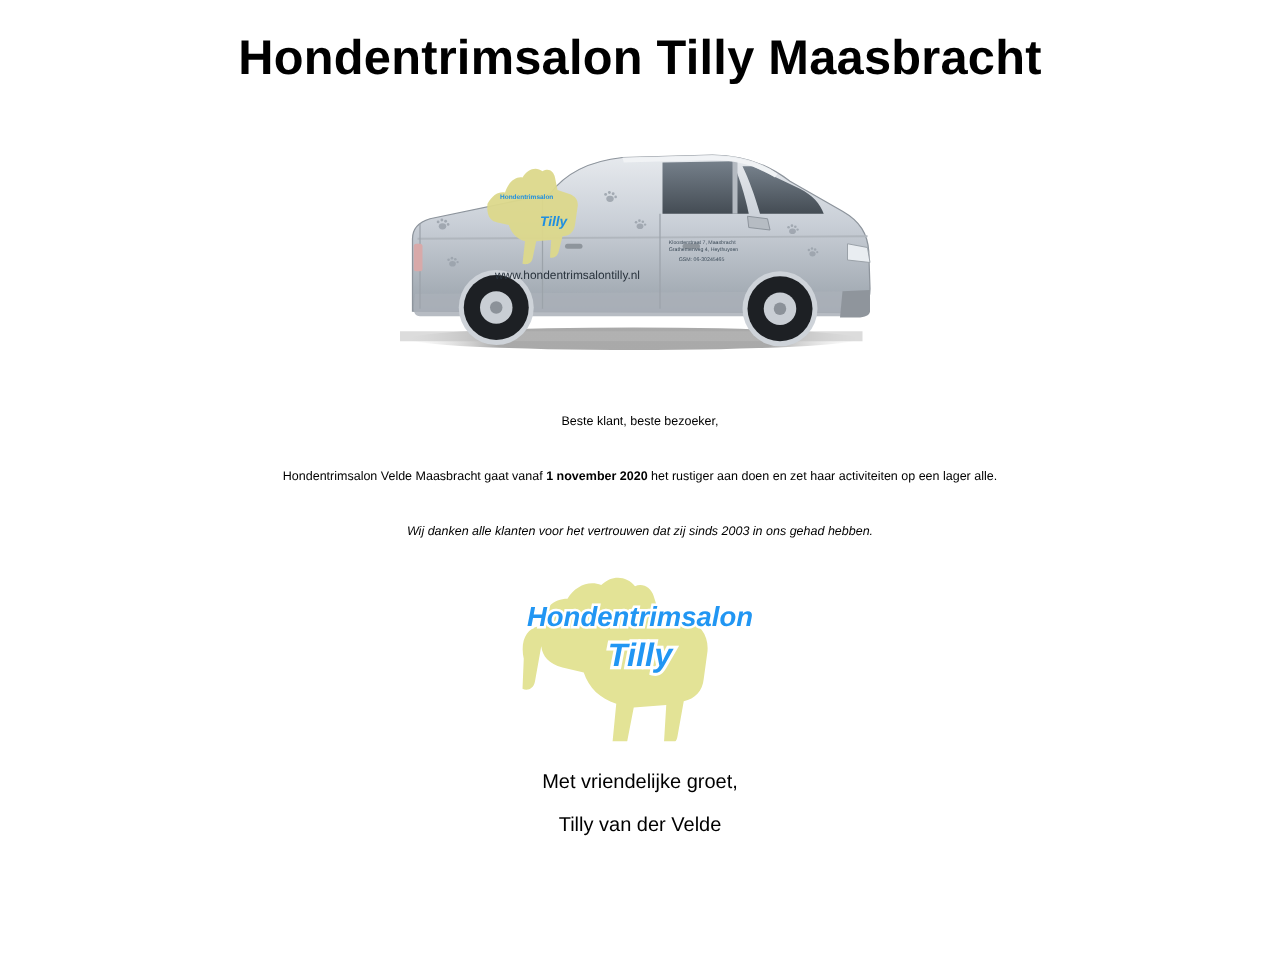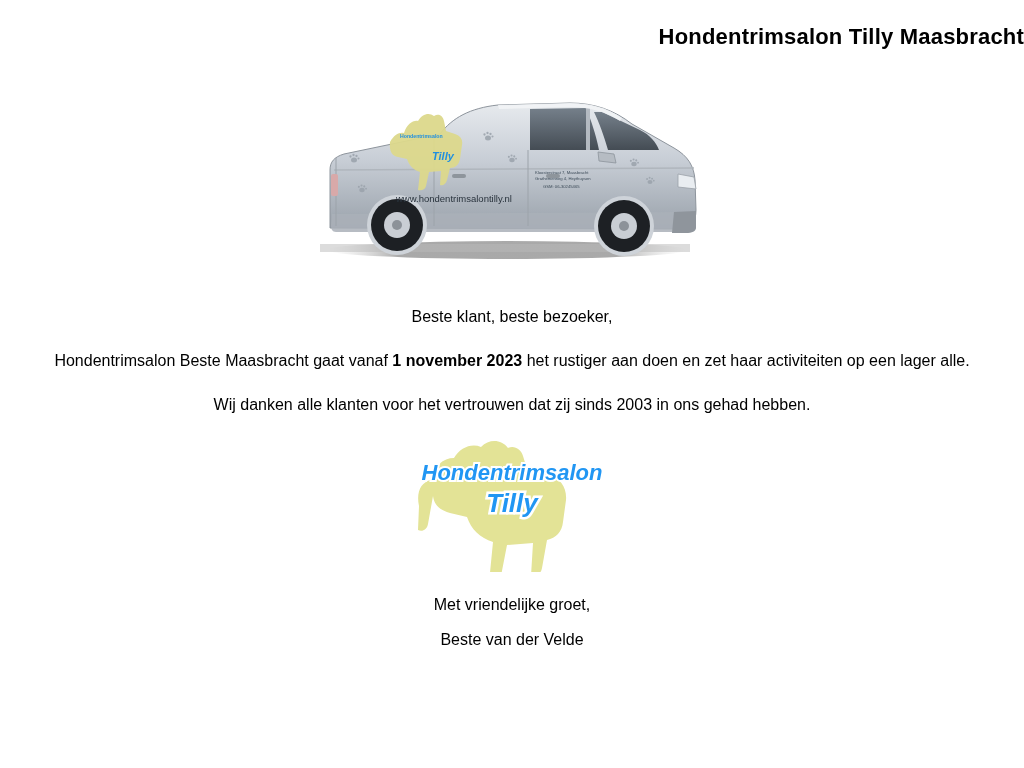--- a/index.html
+++ b/index.html
@@ -13,48 +13,47 @@
     font-family: "Liberation Sans", sans-serif;
     color: #000000;
     overflow: hidden;
   }
   .page {
     width: 1024px;
     margin: 0 auto;
     text-align: center;
   }
   .page-title {
-    font-size: 22px;
+    font-size: 39px;
     font-weight: bold;
     letter-spacing: 0.2px;
     margin: 24px 0 0 0;
     line-height: 1.2;
-    text-align: right;
   }
 
   
   .van-wrap {
     margin: 28px auto 0 auto;
     width: 420px;
     height: 190px;
     position: relative;
   }
   .van-svg { display: block; }
 
   
   .text-block {
     margin: 38px auto 0 auto;
     width: 1014px;
   }
   .para {
-    font-size: 16px;
+    font-size: 10px;
     line-height: 22px;
     margin: 0 0 22px 0;
   }
-  .para:last-child { margin-bottom: 0; }
+  .para:last-child { margin-bottom: 0; font-style: italic; }
   .para b { font-weight: bold; }
 
   
   .logo-wrap {
     margin: 16px auto 0 auto;
     width: 230px;
     height: 140px;
     position: relative;
   }
 
@@ -198,37 +197,37 @@
       <text x="233" y="96" font-family="Liberation Sans, sans-serif" font-size="4.2" fill="#3b4a57">Kloosterstraat 7, Maasbracht</text>
       <text x="233" y="102" font-family="Liberation Sans, sans-serif" font-size="4.2" fill="#3b4a57">Grathemerweg 4, Heythuysen</text>
       <text x="241" y="110" font-family="Liberation Sans, sans-serif" font-size="4.2" fill="#3b4a57">GSM: 06-30245465</text>
 
       <text x="94" y="124" font-family="Liberation Sans, sans-serif" font-size="9.5" fill="#29333d">www.hondentrimsalontilly.nl</text>
     </svg>
   </div>
 
   <div class="text-block">
     <p class="para">Beste klant, beste bezoeker,</p>
-    <p class="para"><span>Hondentrimsalon Beste Maasbracht gaat vanaf </span><b>1 november 2023</b><span> het rustiger aan doen en zet haar activiteiten op een lager alle.</span></p>
+    <p class="para"><span>Hondentrimsalon Velde Maasbracht gaat vanaf </span><b>1 november 2020</b><span> het rustiger aan doen en zet haar activiteiten op een lager alle.</span></p>
     <p class="para">Wij danken alle klanten voor het vertrouwen dat zij sinds 2003 in ons gehad hebben.</p>
   </div>
 
   <div class="logo-wrap">
     <svg width="230" height="140" viewBox="0 0 230 140" xmlns="http://www.w3.org/2000/svg">
 
       <path d="M22,74 c-3,-14 2,-24 12,-26 c3,-14 12,-22 23,-22 c6,-10 17,-15 27,-11
                c8,-8 20,-8 27,1 c6,-3 13,1 15,8 l4,13 l20,5 c14,4 20,14 19,26
                l-3,22 c-1,10 -7,16 -16,18 l-5,28 c-1,6 -6,9 -11,8 l2,-33
                l-26,2 l-6,31 c-1,6 -7,9 -12,7 l4,-41 c-13,-4 -22,-13 -26,-25
                l-17,-4 c-11,-3 -16,-9 -17,-17 l-5,28 c-1,6 -6,8 -10,6 z" fill="#e3e396"></path>
 
       <text x="115" y="48" text-anchor="middle" font-family="Liberation Sans, sans-serif" font-size="22" font-weight="bold" font-style="italic" fill="#2196f3" stroke="#ffffff" stroke-width="4" paint-order="stroke">Hondentrimsalon</text>
 
       <text x="115" y="80" text-anchor="middle" font-family="Liberation Sans, sans-serif" font-size="26" font-weight="bold" font-style="italic" fill="#2196f3" stroke="#ffffff" stroke-width="5" paint-order="stroke">Tilly</text>
     </svg>
   </div>
 
   <div class="signature">
     <p class="sig-line">Met vriendelijke groet,</p>
-    <p class="sig-line">Beste van der Velde</p>
+    <p class="sig-line">Tilly van der Velde</p>
   </div>
 
 </div>
 
 </body></html>

